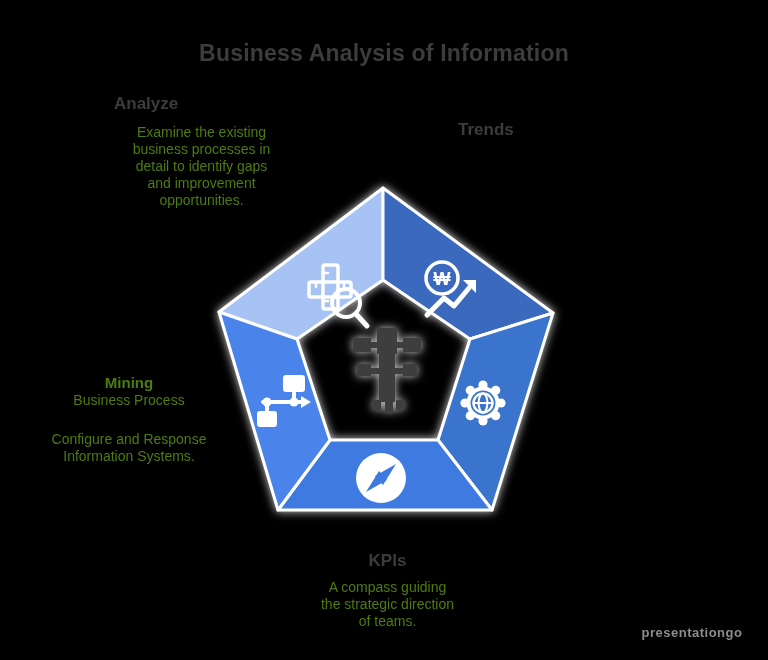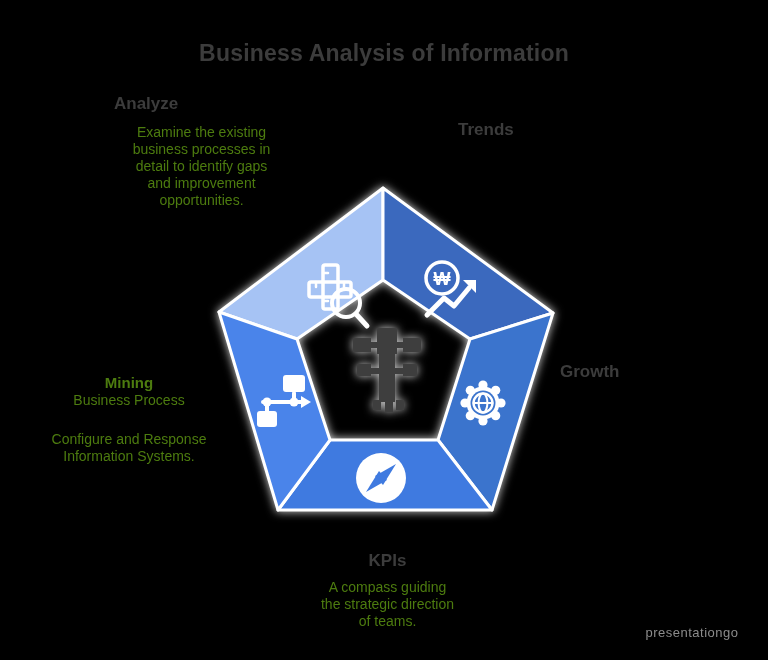--- a/index.html
+++ b/index.html
@@ -20,21 +20,21 @@
   .block-top-left .body-text{text-align:center;}
   .block-top-right{left:458px;top:120px;width:180px;text-align:left;}
   .block-right{left:560px;top:362px;width:185px;text-align:left;}
   .block-left{left:30px;top:372px;width:198px;text-align:center;}
   .block-left .l2{font-size:15px;font-weight:700;margin-top:2px;}
   .block-left .para2{margin-top:22px;}
   .block-bottom{left:285px;top:551px;width:205px;text-align:center;}
   .block-bottom .heading{margin-bottom:8px;}
   .watermark{
     left:622px;top:625px;width:140px;text-align:center;
-    font-size:13px;font-weight:400;letter-spacing:0.5px;color:#8c8c8c;
+    font-size:13px;font-weight:700;letter-spacing:0.5px;color:#8c8c8c;
   }
   .pentagon-svg{
     left:210px;top:185px;
     filter:drop-shadow(0 0 5px rgba(255,255,255,0.85));
   }
   .icon-stroke{stroke:#ffffff;fill:none;stroke-linecap:round;stroke-linejoin:round;}
 </style>
 </head>
 <body>
 
@@ -47,21 +47,20 @@
 detail to identify gaps
 and improvement
 opportunities.</div>
 </div>
 
 <div class="abs block-top-right">
   <div class="heading">Trends</div>
 </div>
 
 <div class="abs block-right">
-  <div class="heading">Growth</div>
 </div>
 
 <div class="abs block-left">
   <div class="body-text l2">Mining</div>
   <div class="body-text">Business Process</div>
   <div class="body-text para2">Configure and Response
 Information Systems.</div>
 </div>
 
 <div class="abs block-bottom">

